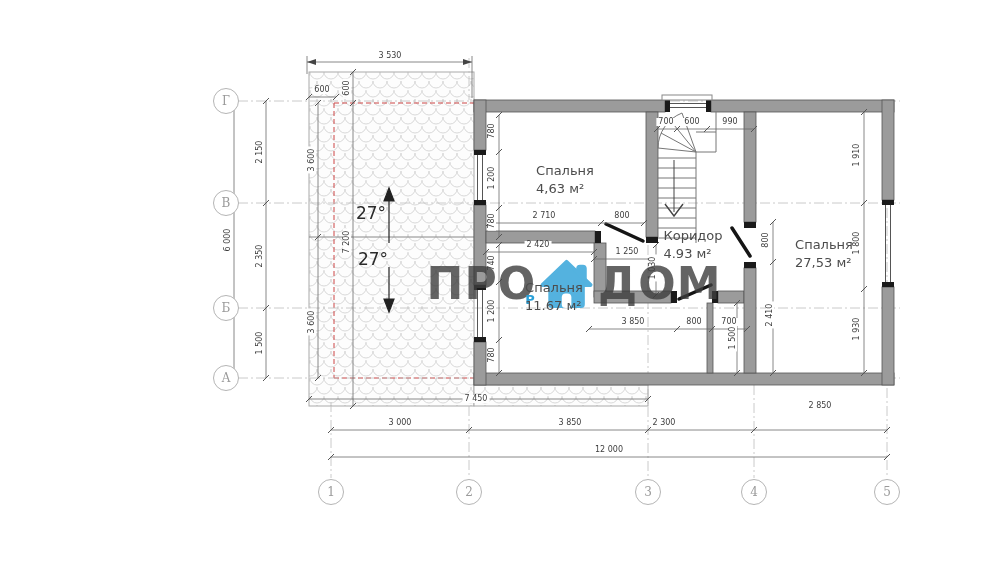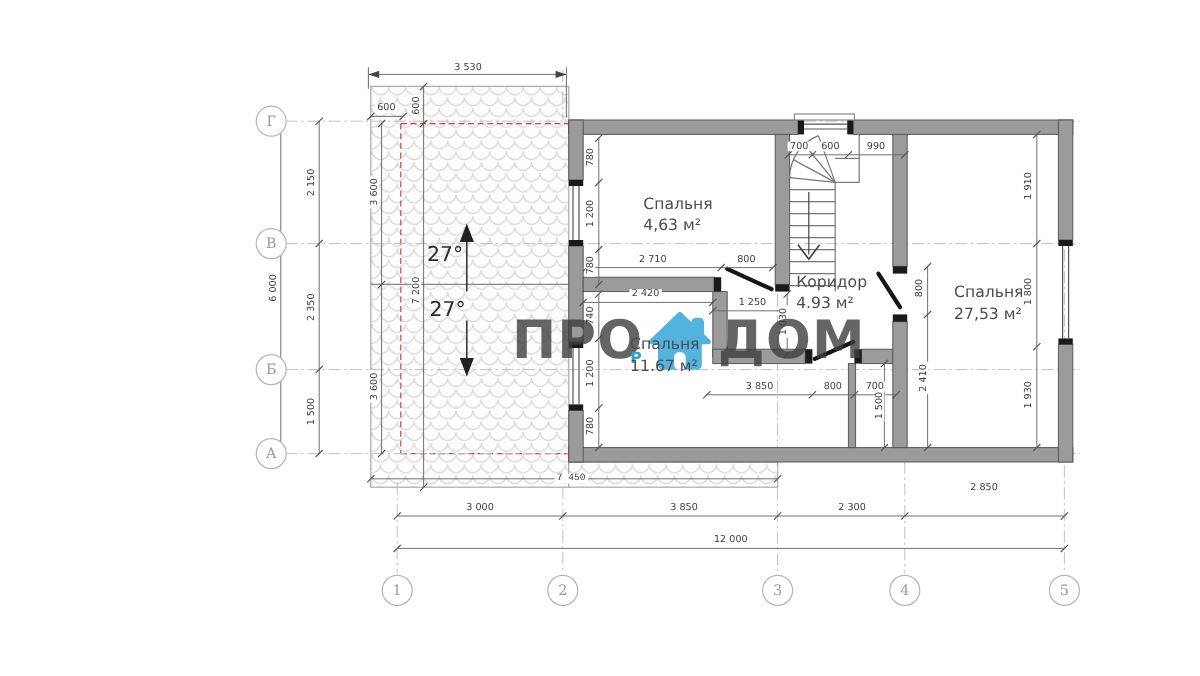--- a/index.html
+++ b/index.html
@@ -207,24 +207,24 @@
       <span class="lbl rot" style="left: 303px; top: 88px;">600</span>
       <span class="lbl rot" style="left: 184px; top: 240px;">6 000</span>
       <span class="lbl rot" style="left: 216px; top: 152px;">2 150</span>
       <span class="lbl rot" style="left: 216px; top: 256px;">2 350</span>
       <span class="lbl rot" style="left: 216px; top: 343px;">1 500</span>
       <span class="lbl rot" style="left: 268px; top: 160px;">3 600</span>
       <span class="lbl rot" style="left: 268px; top: 322px;">3 600</span>
       <span class="lbl rot" style="left: 303px; top: 242px;">7 200</span>
       <span class="lbl angle" style="left: 327px; top: 213px;">27°</span>
       <span class="lbl angle" style="left: 329px; top: 259px;">27°</span>
-      <span class="lbl" style="left: 432px; top: 399px; font-family: Liberation Mono, monospace;">7 450</span>
+      <span class="lbl" style="left: 432px; top: 399px;">7 450</span>
       <span class="lbl" style="left: 356px; top: 423px;">3 000</span>
       <span class="lbl" style="left: 526px; top: 423px;">3 850</span>
-      <span class="lbl" style="left: 666px; top: 423px;">2 300</span>
+      <span class="lbl" style="left: 620px; top: 423px;">2 300</span>
       <span class="lbl" style="left: 776px; top: 406px;">2 850</span>
       <span class="lbl" style="left: 565px; top: 450px;">12 000</span>
       <span class="lbl rot" style="left: 448px; top: 131px;">780</span>
       <span class="lbl rot" style="left: 448px; top: 178px;">1 200</span>
       <span class="lbl rot" style="left: 448px; top: 221px;">780</span>
       <span class="lbl" style="left: 500px; top: 216px;">2 710</span>
       <span class="lbl" style="left: 578px; top: 216px;">800</span>
       <span class="lbl" style="left: 622px; top: 122px;">700</span>
       <span class="lbl" style="left: 648px; top: 122px;">600</span>
       <span class="lbl" style="left: 686px; top: 122px;">990</span>

